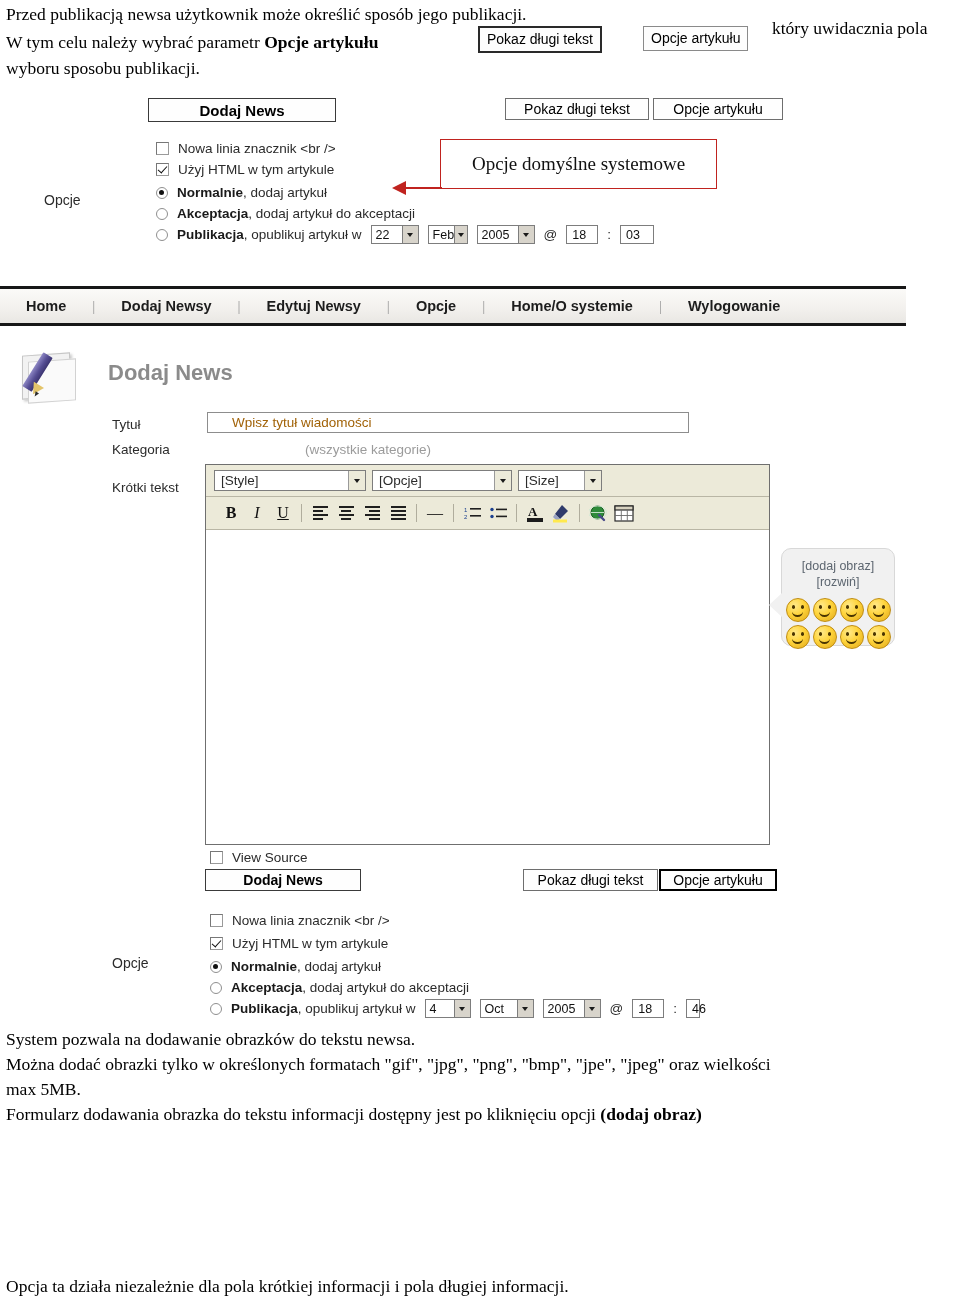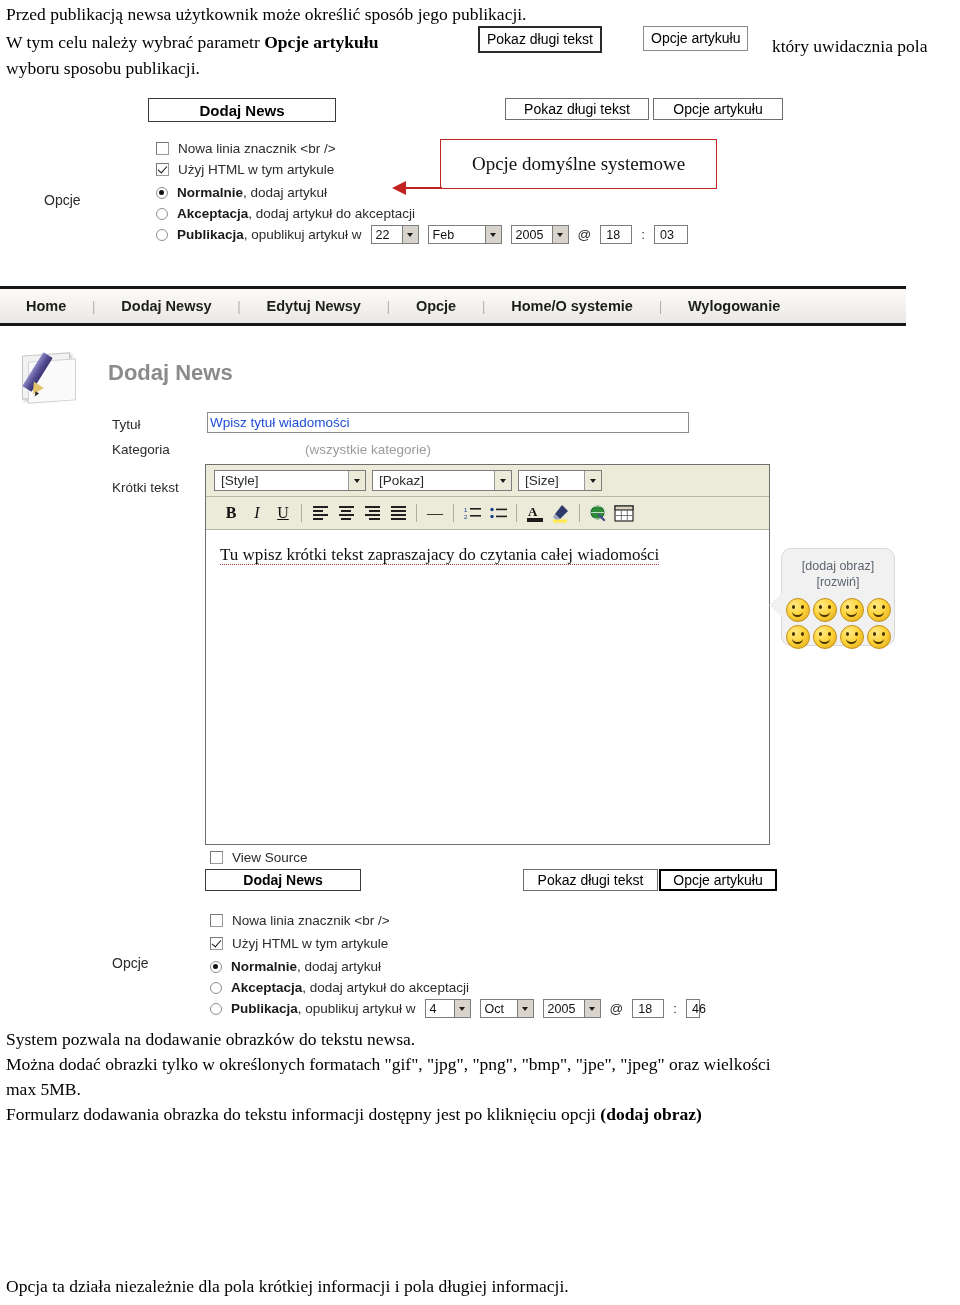--- a/index.html
+++ b/index.html
@@ -234,23 +234,23 @@
     font-size: 13.5px;
     color: #2b2b2b;
     white-space: nowrap;
   }
   .field-input {
     box-sizing: border-box;
     border: 1px solid #8d8d8d;
     background: #fff;
     font-family: "Liberation Sans", sans-serif;
     font-size: 13.5px;
-    color: #1d4ed8;
+    color: #a16207;
     display: flex; align-items: center;
-    padding-left: 2px;
+    padding-left: 24px;
   }
   .muted {
     font-family: "Liberation Sans", sans-serif;
     font-size: 13.5px;
     color: #9b9b9b;
     white-space: nowrap;
   }
 
   
   .editor-wrap {
@@ -364,21 +364,21 @@
 
 <div class="abs prose" style="left:6px; top:2px;">Przed publikacją newsa użytkownik może określić sposób jego publikacji.</div>
 
 <div class="abs" style="left:6px; top:30px;">
   <span class="prose">W tym celu należy wybrać  parametr </span><span class="prose" style="font-weight:bold;">Opcje artykułu</span>
 </div>
 
 <div class="abs inline-btn btn-dark" style="left:478px; top:26px;">Pokaz długi tekst</div>
 <div class="abs inline-btn btn-light" style="left:643px; top:26px;">Opcje artykułu</div>
 
-<div class="abs prose" style="left:772px; top:34px;"> który uwidacznia pola</div>
+<div class="abs prose" style="left:772px; top:16px;"> który uwidacznia pola</div>
 <div class="abs prose" style="left:6px; top:56px;">wyboru sposobu publikacji.</div>
 
 
 <div class="abs ui" style="left:0px; top:92px; width:960px; height:175px;">
 
   <div class="abs ui-btn strong" style="left:148px; top:6px; width:188px; height:24px; font-size:15px;">Dodaj News</div>
 
   <div class="abs ui-btn thin" style="left:505px; top:6px; width:144px; height:22px; font-size:14px;">Pokaz długi tekst</div>
   <div class="abs ui-btn thin" style="left:653px; top:6px; width:130px; height:22px; font-size:14px;">Opcje artykułu</div>
 
@@ -401,21 +401,21 @@
       <span class="rb"></span>
       <span class="lbl"><b>Akceptacja</b><span>, dodaj artykuł do akceptacji</span></span>
     </div>
     <div class="opt-row">
       <span class="rb"></span>
       <span class="lbl"><b>Publikacja</b><span>, opublikuj artykuł w</span></span>
       <span class="sel" style="width:48px;">
         <span>22</span>
         <span class="arrow"></span>
       </span>
-      <span class="sel" style="width:74px;">
+      <span class="sel" style="width:40px;">
         <span>Feb</span>
         <span class="arrow"></span>
       </span>
       <span class="sel" style="width:58px;">
         <span>2005</span>
         <span class="arrow"></span>
       </span>
       <span class="form-label">@</span>
       <span class="txtbox" style="width:32px;">18</span>
       <span class="form-label">:</span>
@@ -469,21 +469,21 @@
 
 
 <div class="abs editor-wrap" style="left:205px; top:464px; width:565px; height:381px;">
 
   <div class="tb-row2" style="height:32px;">
     <span class="dd" style="width:152px;">
       <span>[Style]</span>
       <span class="ar"></span>
     </span>
     <span class="dd" style="width:140px;">
-      <span>[Pokaz]</span>
+      <span>[Opcje]</span>
       <span class="ar"></span>
     </span>
     <span class="dd" style="width:84px;">
       <span>[Size]</span>
       <span class="ar"></span>
     </span>
   </div>
 
   <div class="editor-toolbar" style="height:33px; padding-left:12px;">
     <span class="tbtn" style="font-weight:bold;">B</span>
@@ -566,23 +566,20 @@
     <span class="tbtn">
       <svg width="20" height="17" viewBox="0 0 20 17" aria-hidden="true">
         <rect x="1" y="1" width="18" height="15" fill="#fff" stroke="#2a2a2a" stroke-width="1.2"></rect>
         <rect x="1" y="1" width="18" height="4" fill="#d7d2c0" stroke="#2a2a2a" stroke-width="1.2"></rect>
         <path d="M7.3 5 V16 M13.3 5 V16 M1 10.5 H19" stroke="#6a6a6a" stroke-width="0.9"></path>
       </svg>
     </span>
   </div>
 
   <div class="editor-body" style="height:314px;">
-    <div>
-      <span class="sp">Tu wpisz krótki tekst zapraszajacy do czytania całej wiadomości</span>
-    </div>
   </div>
 </div>
 
 
 <div class="abs emopanel" style="left:781px; top:471px; width:114px; height:98px; padding-top:9px;">
   <span class="beak"></span>
   <div class="emo-link">[dodaj obraz]</div>
   <div class="emo-link">[rozwiń]</div>
   <div class="emo-grid" style="margin-top:8px;">
     <span class="emo">

